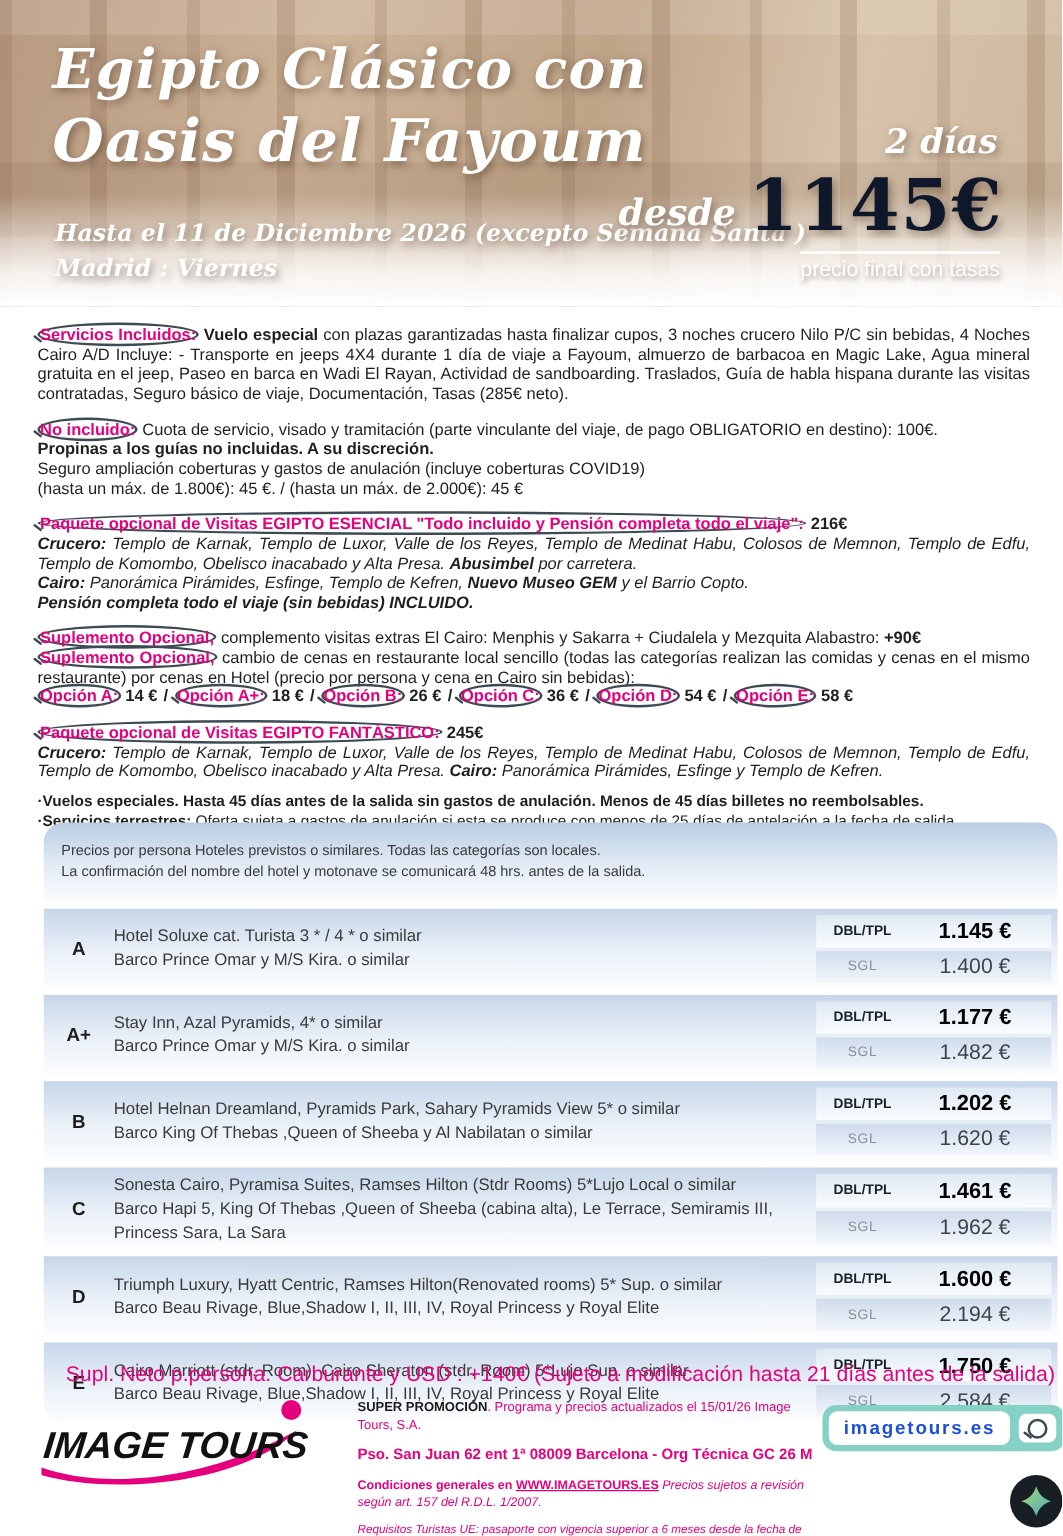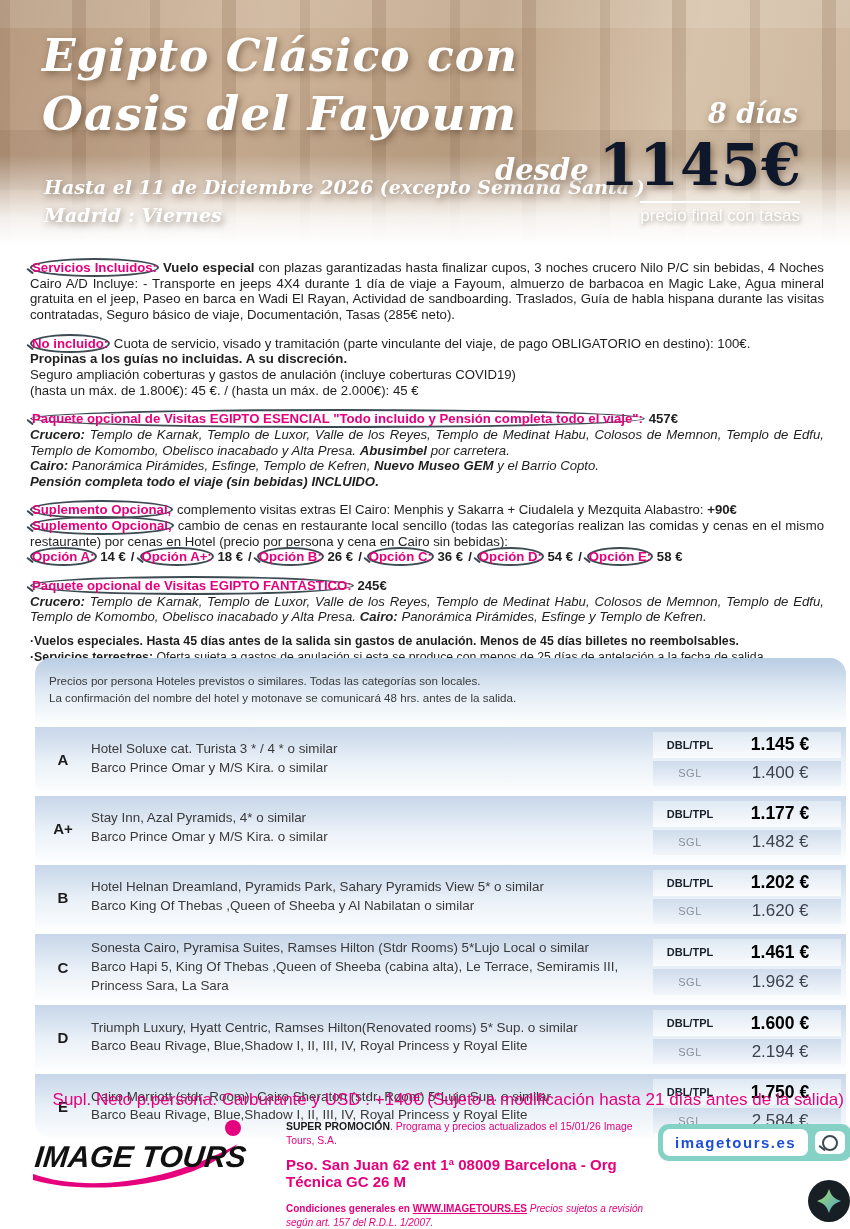--- a/index.html
+++ b/index.html
@@ -66,21 +66,21 @@
   .footnote{position:absolute;right:6px;top:1090px;font-size:17px;color:#e5017d;padding-left:28px;}
 
   
   .logo{position:absolute;left:33px;top:1118px;width:222px;height:76px;}
   .logo-text{position:absolute;left:2px;top:22px;font-size:30px;font-weight:800;font-style:italic;
              letter-spacing:0px;color:#111;transform:skewX(-6deg);white-space:nowrap;z-index:2;}
   .logo-svg{position:absolute;left:0;top:0;z-index:1;}
   .ftext{position:absolute;left:286px;top:1120px;width:370px;}
   .fl1{font-size:10.4px;color:#e5017d;line-height:1.3;}
   .fl1 b{color:#1a1a1a;}
-  .fl2{margin-top:9px;font-size:15px;color:#e5017d;font-weight:600;}
+  .fl2{margin-top:9px;font-size:12px;color:#e5017d;font-weight:600;}
   .fl3{margin-top:12px;font-size:10px;color:#e5017d;line-height:1.35;}
   .fl3 .lnk{font-weight:bold;text-decoration:underline;cursor:pointer;}
   .fl3 b{font-weight:bold;}
   .fl45{margin-top:7px;font-size:9.4px;color:#e5017d;font-style:italic;line-height:1.5;}
   .sitewidget{position:absolute;left:658px;top:1124px;display:flex;align-items:stretch;gap:5px;
               background:#85d1c6;border-radius:11px;padding:5px;cursor:pointer;}
   .sitebox{background:#fff;border-radius:7px;padding:5px 12px;font-weight:bold;font-size:15px;
            letter-spacing:1.5px;color:#1d4ed8;display:flex;align-items:center;}
   .magbox{background:#fff;border:2px solid #85d1c6;border-radius:8px;width:30px;display:flex;
           align-items:center;justify-content:center;cursor:pointer;}
@@ -95,37 +95,37 @@
 
 <div class="page">
 
   <div class="hero">
     <div class="hero-band"></div>
   </div>
   <div class="script title1">Egipto Clásico con</div>
   <div class="script title2">Oasis del Fayoum</div>
   <div class="script dates1">Hasta el 11 de Diciembre 2026 (excepto Semana Santa )</div>
   <div class="script dates2">Madrid : Viernes</div>
-  <div class="script days">8 días</div>
+  <div class="script days">2 días</div>
   <div class="pricewrap">
     <span class="script desde">desde</span>
     <span class="bigprice">1145€</span>
   </div>
   <div class="pricenote">precio final con tasas</div>
 
   <div class="bodytext">
 
     <p class="para p1"><b class="mag">Servicios Incluidos:</b> <b>Vuelo especial</b><span> con plazas garantizadas hasta finalizar cupos, 3 noches crucero Nilo P/C sin bebidas, 4 Noches Cairo A/D Incluye: - Transporte en jeeps 4X4 durante 1 día de viaje a Fayoum, almuerzo de barbacoa en Magic Lake, Agua mineral gratuita en el jeep, Paseo en barca en Wadi El Rayan, Actividad de sandboarding. Traslados, Guía de habla hispana durante las visitas contratadas, Seguro básico de viaje, Documentación, Tasas (285€ neto).</span></p>
 
     <p class="para p2"><b class="mag">No incluido:</b><span> Cuota de servicio, visado y tramitación (parte vinculante del viaje, de pago OBLIGATORIO en destino): 100€.</span><br>
       <b>Propinas a los guías no incluidas. A su discreción.</b><br>
       <span>Seguro ampliación coberturas y gastos de anulación (incluye coberturas COVID19)</span><br>
       <span>(hasta un máx. de 1.800€): 45 €. / (hasta un máx. de 2.000€): 45 €</span></p>
 
-    <p class="para p3"><b class="mag">Paquete opcional de Visitas EGIPTO ESENCIAL "Todo incluido y Pensión completa todo el viaje":</b> <b>457€</b><br>
+    <p class="para p3"><b class="mag">Paquete opcional de Visitas EGIPTO ESENCIAL "Todo incluido y Pensión completa todo el viaje":</b> <b>216€</b><br>
       <span class="bi">Crucero:</span><span class="it"> Templo de Karnak, Templo de Luxor,  Valle de los Reyes, Templo de Medinat Habu, Colosos de Memnon, Templo de Edfu, Templo de Komombo, Obelisco inacabado y Alta Presa. </span><span class="bi">Abusimbel</span><span class="it"> por carretera.</span><br>
       <span class="bi">Cairo:</span><span class="it"> Panorámica Pirámides, Esfinge, Templo de Kefren, </span><span class="bi">Nuevo Museo GEM</span><span class="it"> y el Barrio Copto.</span><br>
       <span class="bi">Pensión completa todo el viaje (sin bebidas) INCLUIDO.</span></p>
 
     <p class="para p4"><b class="mag">Suplemento Opcional,</b><span> complemento visitas extras El Cairo: Menphis y Sakarra + Ciudalela y Mezquita Alabastro: </span><b>+90€</b><br>
       <b class="mag">Suplemento Opcional,</b><span> cambio de cenas en restaurante local sencillo (todas las categorías realizan las comidas y cenas en el mismo restaurante) por cenas en Hotel (precio por persona  y cena en Cairo sin bebidas):</span><br>
       <b class="mag">Opción A:</b> <span class="optval">14 €</span><span class="optsep">/</span><b class="mag">Opción A+:</b> <span class="optval">18 €</span><span class="optsep">/</span><b class="mag">Opción B:</b> <span class="optval">26 €</span><span class="optsep">/</span><b class="mag">Opción C:</b> <span class="optval">36 €</span><span class="optsep">/</span><b class="mag">Opción D:</b> <span class="optval">54 €</span><span class="optsep">/</span><b class="mag">Opción E:</b> <span class="optval">58 €</span></p>
 
     <p class="para p5"><b class="mag">Paquete opcional de Visitas EGIPTO FANTÁSTICO:</b> <b>245€</b><br>
       <span class="bi">Crucero:</span><span class="it"> Templo de Karnak, Templo de Luxor,  Valle de los Reyes, Templo de Medinat Habu, Colosos de Memnon, Templo de Edfu, Templo de Komombo, Obelisco inacabado y Alta Presa. </span><span class="bi">Cairo:</span><span class="it"> Panorámica Pirámides, Esfinge y Templo de Kefren.</span></p>

